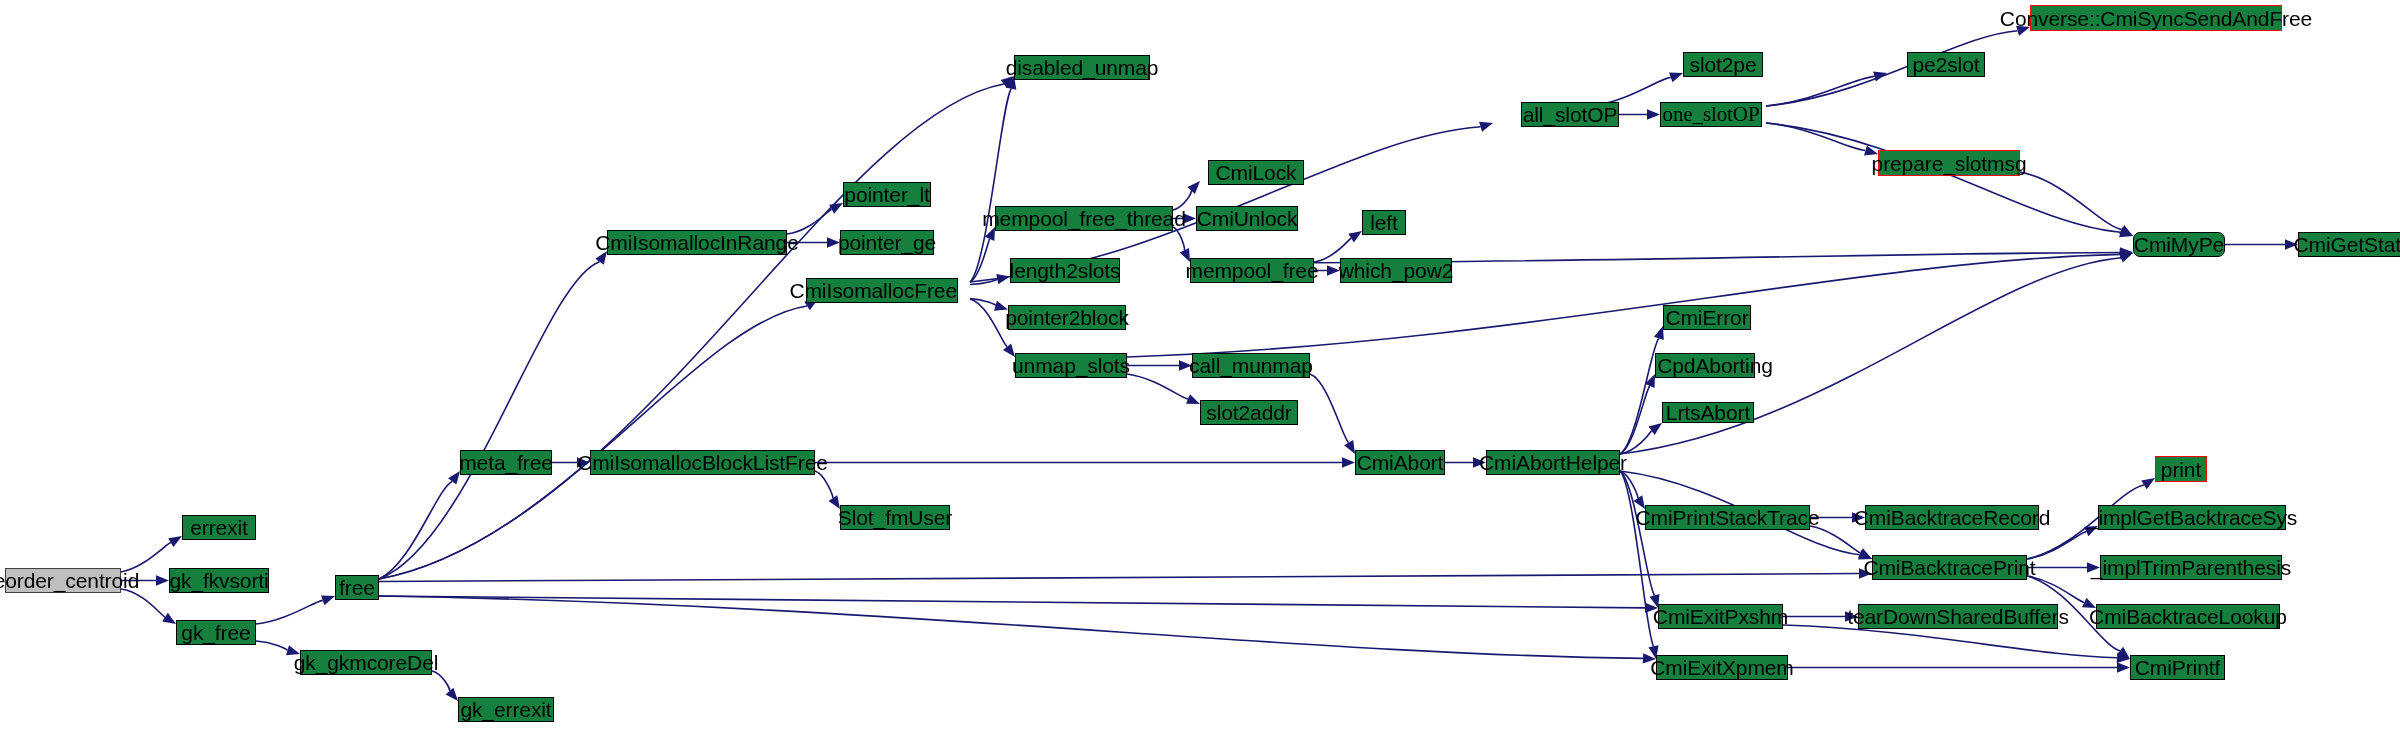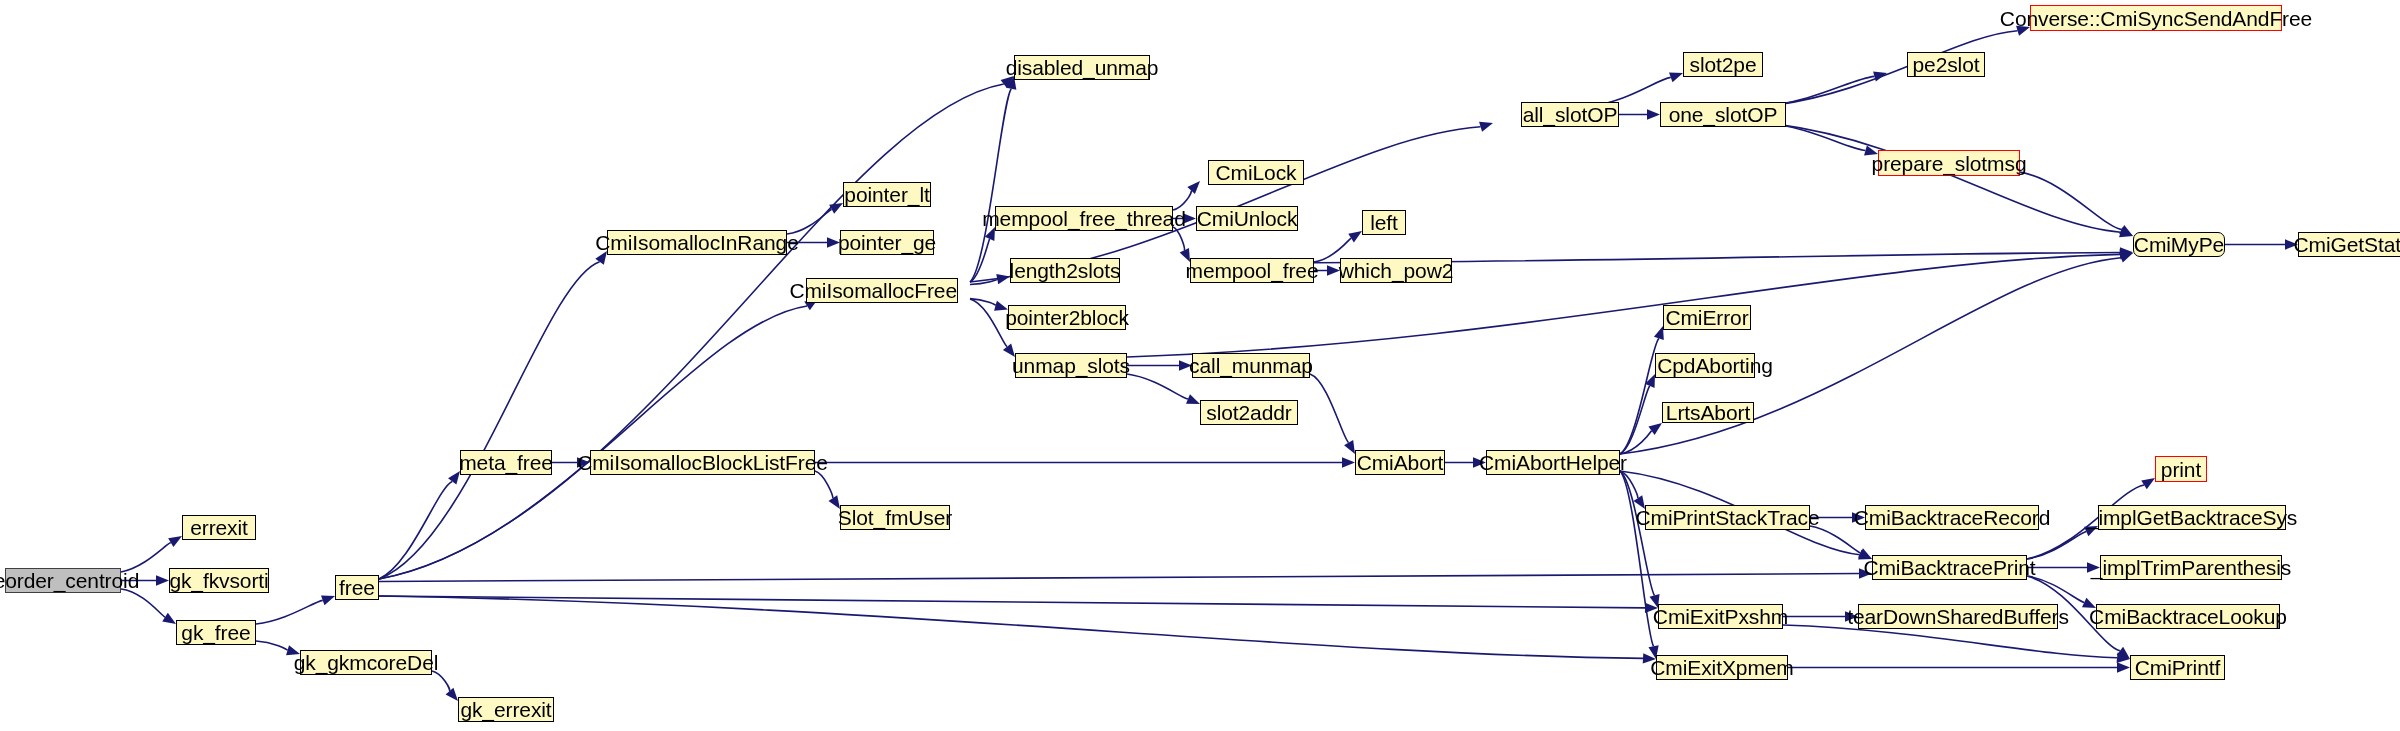--- a/index.html
+++ b/index.html
@@ -1,20 +1,20 @@
 <!DOCTYPE html>
 <html><head>
 <meta charset="utf-8">
 <style>
   html,body{margin:0;padding:0;background:#ffffff;}
   body{font-family:"Liberation Sans", sans-serif;}
   #canvas{position:relative;width:2400px;height:731px;background:#ffffff;overflow:hidden;}
   svg#edges{position:absolute;left:0;top:0;width:2400px;height:731px;}
   .node{position:absolute;box-sizing:border-box;display:flex;align-items:center;justify-content:center;
-        background:#fef9c3;border:1px solid #000000;color:#000000;font-size:21px;line-height:1;
+        background:#15803d;border:1px solid #000000;color:#000000;font-size:21px;line-height:1;
         white-space:nowrap;font-family:"Liberation Sans", sans-serif;letter-spacing:-0.1px;}
   .node.root{background:#bfbfbf;border-color:#404040;}
   .node.ext{border-color:#ff0000;}
   .edge{fill:none;stroke:#191970;stroke-width:1.6;}
   .arrow{fill:#191970;stroke:none;}
 </style>
 </head>
 <body>
 
 <div id="canvas">
@@ -217,21 +217,21 @@
       </div>
       <div class="node" style="left: 1340px; top: 258px; width: 112px; height: 25px;">
         <span>which_pow2</span>
       </div>
       <div class="node" style="left: 1014px; top: 55px; width: 136px; height: 25px;">
         <span>disabled_unmap</span>
       </div>
       <div class="node" style="left: 1493px; top: 102px; width: 98px; height: 25px; margin-left: 28px;">
         <span>all_slotOP</span>
       </div>
-      <div class="node" style="left: 1660px; top: 102px; width: 126px; height: 25px;">
+      <div class="node" style="left: 1660px; top: 102px; width: 102px; height: 25px; font-family: Liberation Serif, serif;">
         <span>one_slotOP</span>
       </div>
       <div class="node" style="left: 1683px; top: 52px; width: 80px; height: 25px;">
         <span>slot2pe</span>
       </div>
       <div class="node ext" style="left: 2030px; top: 5px; width: 252px; height: 26px;">
         <span>Converse::CmiSyncSendAndFree</span>
       </div>
       <div class="node" style="left: 1887px; top: 52px; width: 78px; height: 25px; margin-left: 20px;">
         <span>pe2slot</span>

